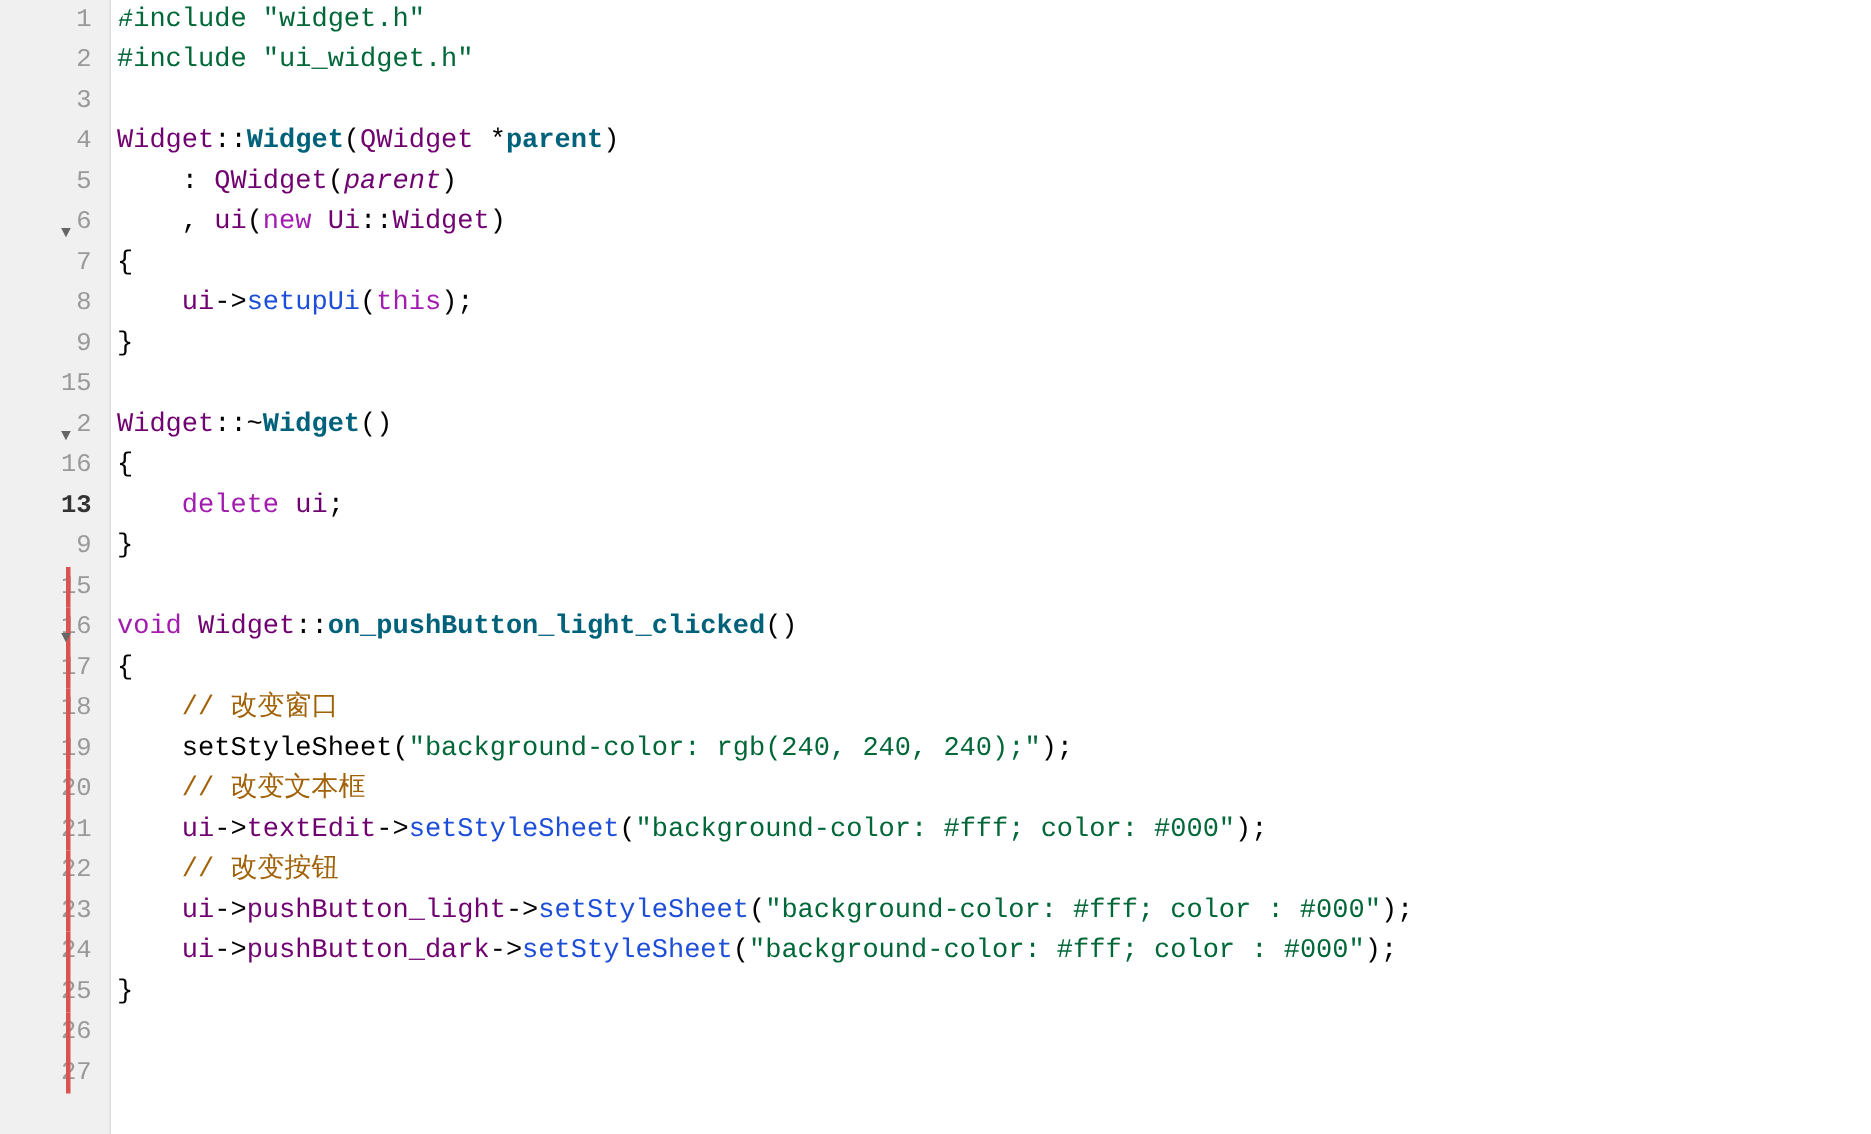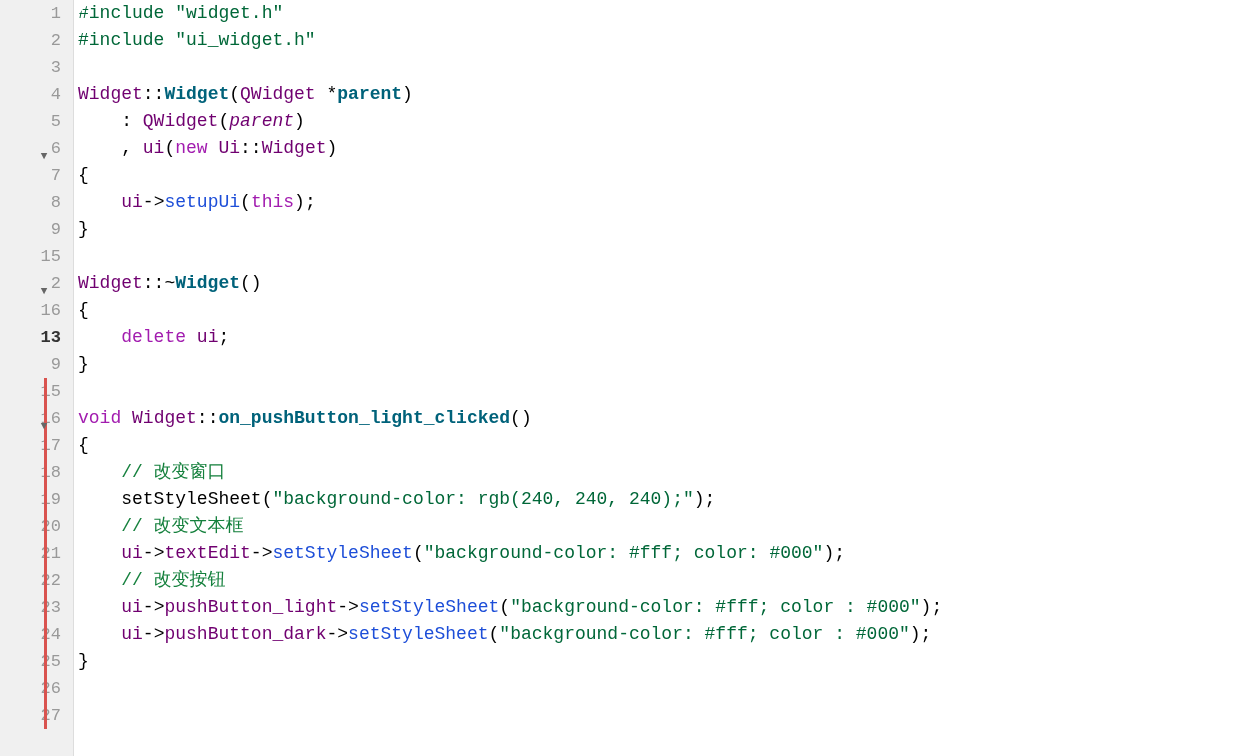--- a/index.html
+++ b/index.html
@@ -67,21 +67,21 @@
       display: flex;
       align-items: center;
     }
     .kw { color: #a21caf; }
     .pp { color: #006738; }
     .str { color: #006738; }
     .type { color: #700070; }
     .fn { color: #00627a; font-weight: 600; }
     .id { color: #700070; }
     .param { color: #700070; font-style: italic; }
-    .comment { color: #15803d; }
+    .comment { color: #a16207; }
     .method { color: #1d4ed8; }
   </style>
 </head>
 <body>
 
 <div class="gutter" id="gutter">
     <div class="gutter-row">
       <span class="lineno">1</span>
     </div>
     <div class="gutter-row">

